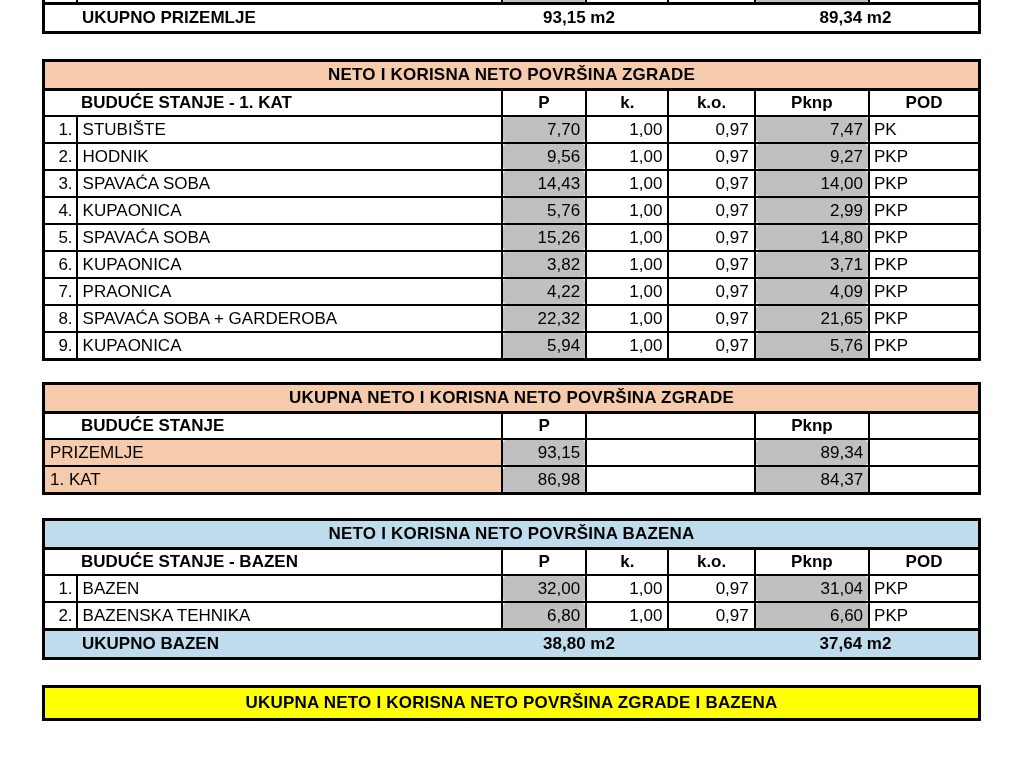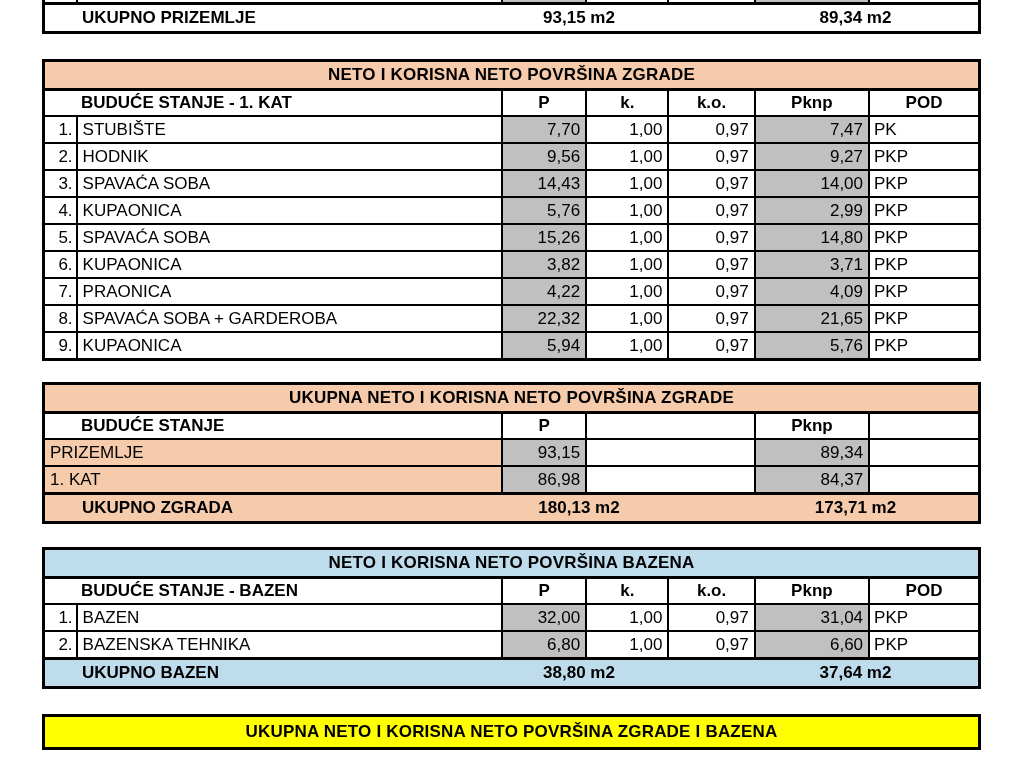--- a/index.html
+++ b/index.html
@@ -24,21 +24,21 @@
     border:2px solid var(--border);
     height:25px;padding:0 4px;overflow:hidden;white-space:nowrap;
     vertical-align:middle;
   }
   .title-cell{
     text-align:center;font-weight:bold;height:26px;letter-spacing:0.2px;
     border-bottom:3px solid var(--border);
   }
   .bg-peach{background:var(--peach);}
   .bg-blue{background:var(--blue);}
-  .bg-gray{background:var(--gray);}
+  .bg-gray{background:var(--gray);border-radius:7px;}
   .hdr td{font-weight:bold;height:24px;}
   .hdr .hlabel{text-align:left;padding-left:36px;}
   .hdr .hc{text-align:center;}
   .num{text-align:right;padding-right:3px;}
   .name{text-align:left;padding-left:5px;}
   .val{text-align:right;padding-right:5px;}
   .pod{text-align:left;padding-left:4px;}
   .total-row td{
     border-top:3px solid var(--border);height:26px;padding:0;
   }
@@ -234,29 +234,20 @@
       <td class="val bg-gray">89,34</td>
       <td></td>
     </tr>
     <tr>
       <td colspan="2" class="name bg-peach">1. KAT</td>
       <td class="val bg-gray">86,98</td>
       <td colspan="2"></td>
       <td class="val bg-gray">84,37</td>
       <td></td>
     </tr>
-    <tr class="total-row">
-      <td colspan="7" class="bg-peach">
-        <div class="tflex">
-          <span class="tlabel">UKUPNO ZGRADA</span>
-          <span class="tv1">180,13 m2</span>
-          <span class="tv2">173,71 m2</span>
-        </div>
-      </td>
-    </tr>
   </tbody>
     </table>
 
   <div class="gap3"></div>
 
   <table>
     <colgroup>
       <col class="c-num">
         <col class="c-name">
         <col class="c-p">

